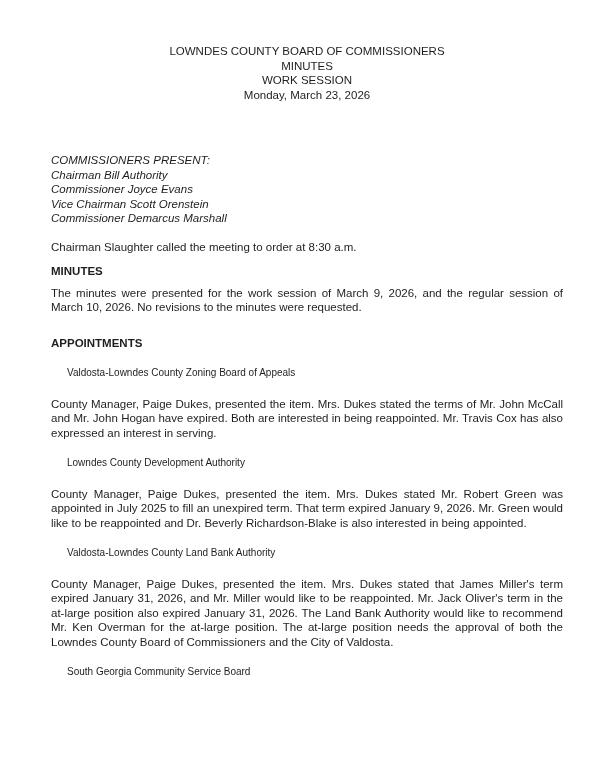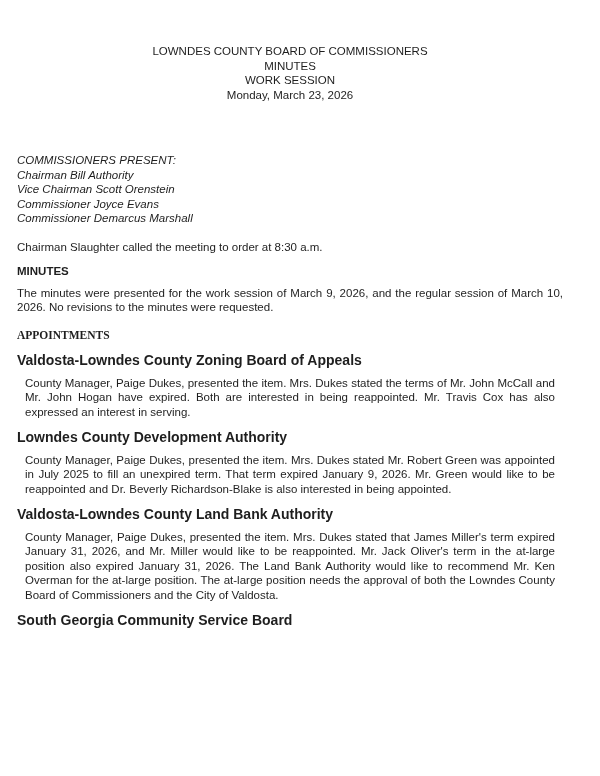--- a/index.html
+++ b/index.html
@@ -6,21 +6,21 @@
     margin: 0;
     padding: 0;
     background: #ffffff;
   }
   .page {
     position: relative;
     box-sizing: border-box;
     width: 600px;
     height: 776px;
     background: #ffffff;
-    padding: 44px 37px 0 17px;
+    padding: 44px 37px 0 51px;
     font-family: "Liberation Sans", sans-serif;
     font-size: 11.5px;
     line-height: 14.5px;
     color: #1e1e1e;
     overflow: hidden;
   }
   .doc-title {
     text-align: center;
   }
   .doc-title div {
@@ -33,56 +33,56 @@
   .call-to-order {
     margin: 14px 0 6px 0;
   }
   h2.section-heading {
     font-size: 11.5px;
     line-height: 14.5px;
     font-weight: bold;
     margin: 0;
   }
   h2.minutes-heading { margin-top: 10px; }
-  h2.appointments-heading { margin-top: 13px; font-family: Liberation Serif, serif; }
+  h2.appointments-heading { margin-top: 21px; }
   p.body-paragraph {
     margin: 7px 0 0 0;
     text-align: justify;
   }
   .appointment-item {
     margin-top: 11px;
   }
   .appointment-item h3 {
-    font-size: 14px;
+    font-size: 10px;
     line-height: 14.5px;
-    font-weight: bold;
-    margin: 0;
+    font-weight: normal;
+    margin: 16px;
   }
   .appointment-item p {
-    margin: 8px;
+    margin: 0;
     text-align: justify;
   }
 </style>
 </head>
 <body>
 
 <div class="page">
 
   <header class="doc-title">
     <div>LOWNDES COUNTY BOARD OF COMMISSIONERS</div>
     <div>MINUTES</div>
     <div>WORK SESSION</div>
     <div>Monday, March 23, 2026</div>
   </header>
 
   <section class="attendance">
     <div>COMMISSIONERS PRESENT:</div>
     <div>Chairman Bill Authority</div>
+    <div>Commissioner Joyce Evans</div>
     <div>Vice Chairman Scott Orenstein</div>
-    <div>Commissioner Joyce Evans</div>
     <div>Commissioner Demarcus Marshall</div>
   </section>
 
   <p class="call-to-order">Chairman Slaughter called the meeting to order at 8:30 a.m.</p>
 
   <h2 class="section-heading minutes-heading">MINUTES</h2>
   <p class="body-paragraph">The minutes were presented for the work session of March 9, 2026, and the regular session of March 10, 2026. No revisions to the minutes were requested.</p>
 
   <h2 class="section-heading appointments-heading">APPOINTMENTS</h2>
 

